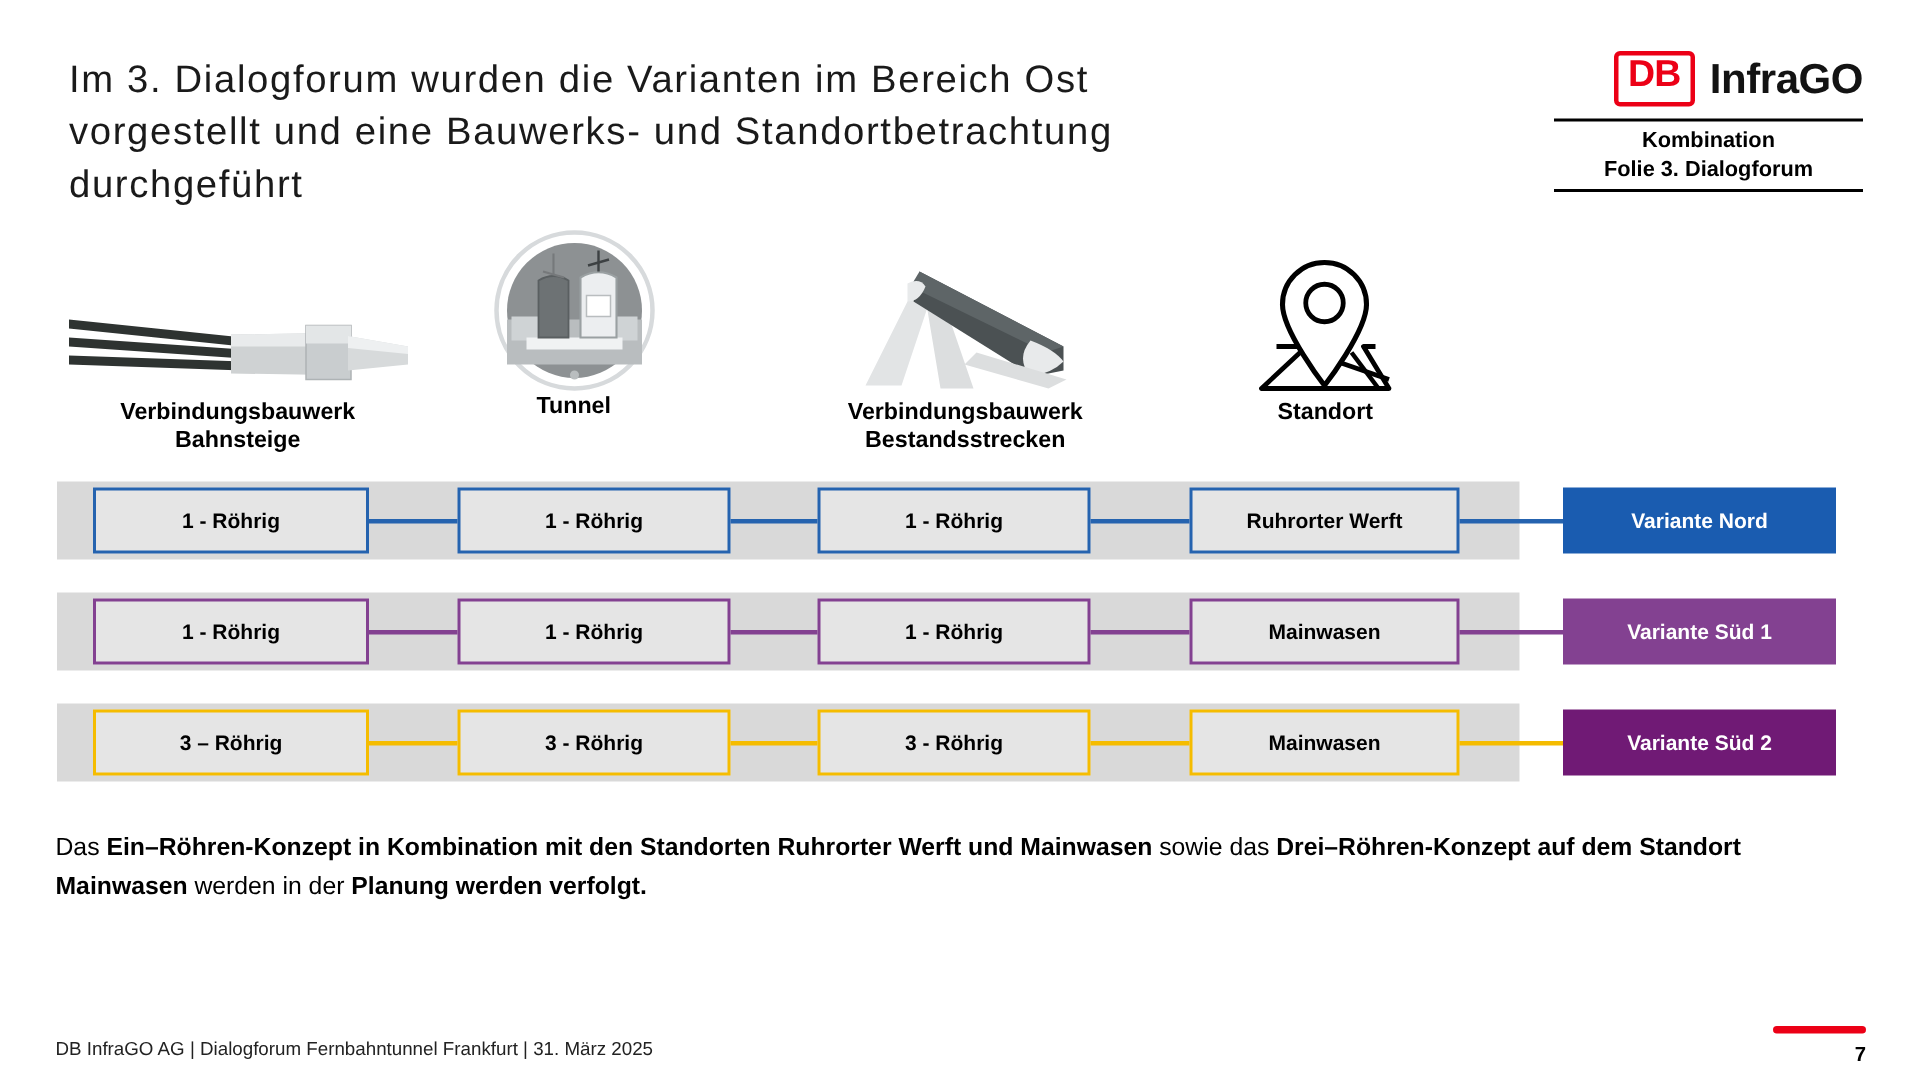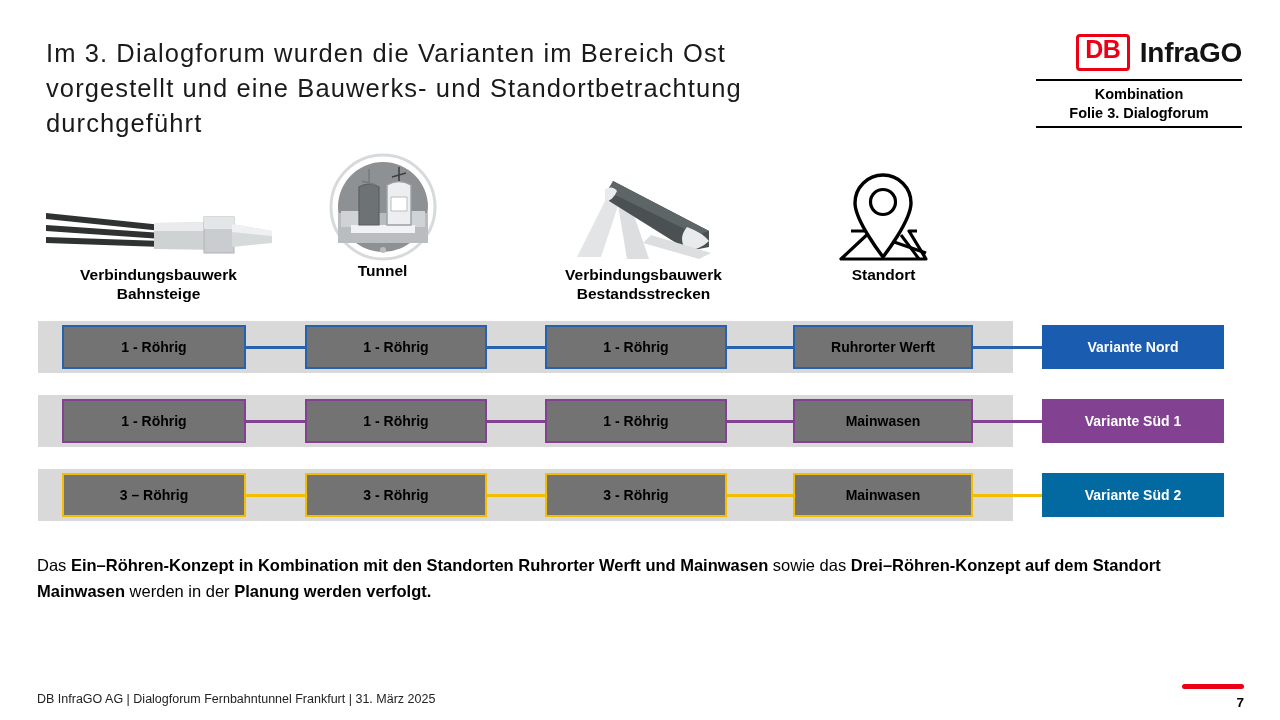--- a/index.html
+++ b/index.html
@@ -116,21 +116,21 @@
   .band {
     position: absolute;
     left: 38px;
     width: 975px;
     height: 52px;
     background: #d9d9d9;
   }
   .vbox {
     position: absolute;
     height: 44px;
-    background: #737373;
+    background: #e5e5e5;
     border: 2.5px solid #2563af;
     box-sizing: border-box;
     display: flex;
     align-items: center;
     justify-content: center;
     font-size: 14px;
     font-weight: 700;
     color: #000;
   }
   .conn {
@@ -310,21 +310,21 @@
 
   <div class="band" style="top:469px;"></div>
   <div class="conn" style="left:246px; top:494px; width:60px; background:#f5bc00;"></div>
   <div class="conn" style="left:486px; top:494px; width:60px; background:#f5bc00;"></div>
   <div class="conn" style="left:726px; top:494px; width:68px; background:#f5bc00;"></div>
   <div class="conn" style="left:972px; top:494px; width:71px; background:#f5bc00;"></div>
   <div class="vbox" style="left:62px;  top:473px; width:184px; border-color:#f5bc00;">3 – Röhrig</div>
   <div class="vbox" style="left:305px; top:473px; width:182px; border-color:#f5bc00;">3 - Röhrig</div>
   <div class="vbox" style="left:545px; top:473px; width:182px; border-color:#f5bc00;">3 - Röhrig</div>
   <div class="vbox" style="left:793px; top:473px; width:180px; border-color:#f5bc00;">Mainwasen</div>
-  <div class="vlabel" style="left:1042px; top:473px; background:#0369a1;">Variante Süd 2</div>
+  <div class="vlabel" style="left:1042px; top:473px; background:#701a75;">Variante Süd 2</div>
 
   <div class="conclusion">
     <span>Das </span><b>Ein–Röhren-Konzept in Kombination mit den Standorten Ruhrorter Werft und Mainwasen</b><span> sowie das </span><b>Drei–Röhren-Konzept auf dem Standort Mainwasen</b><span> werden in der </span><b>Planung werden verfolgt.</b>
   </div>
 
   <div class="footer-text">DB InfraGO AG | Dialogforum Fernbahntunnel Frankfurt | 31. März 2025</div>
   <div class="page-mark">
     <div class="page-rule"></div>
     <div class="page-num">7</div>
   </div>

